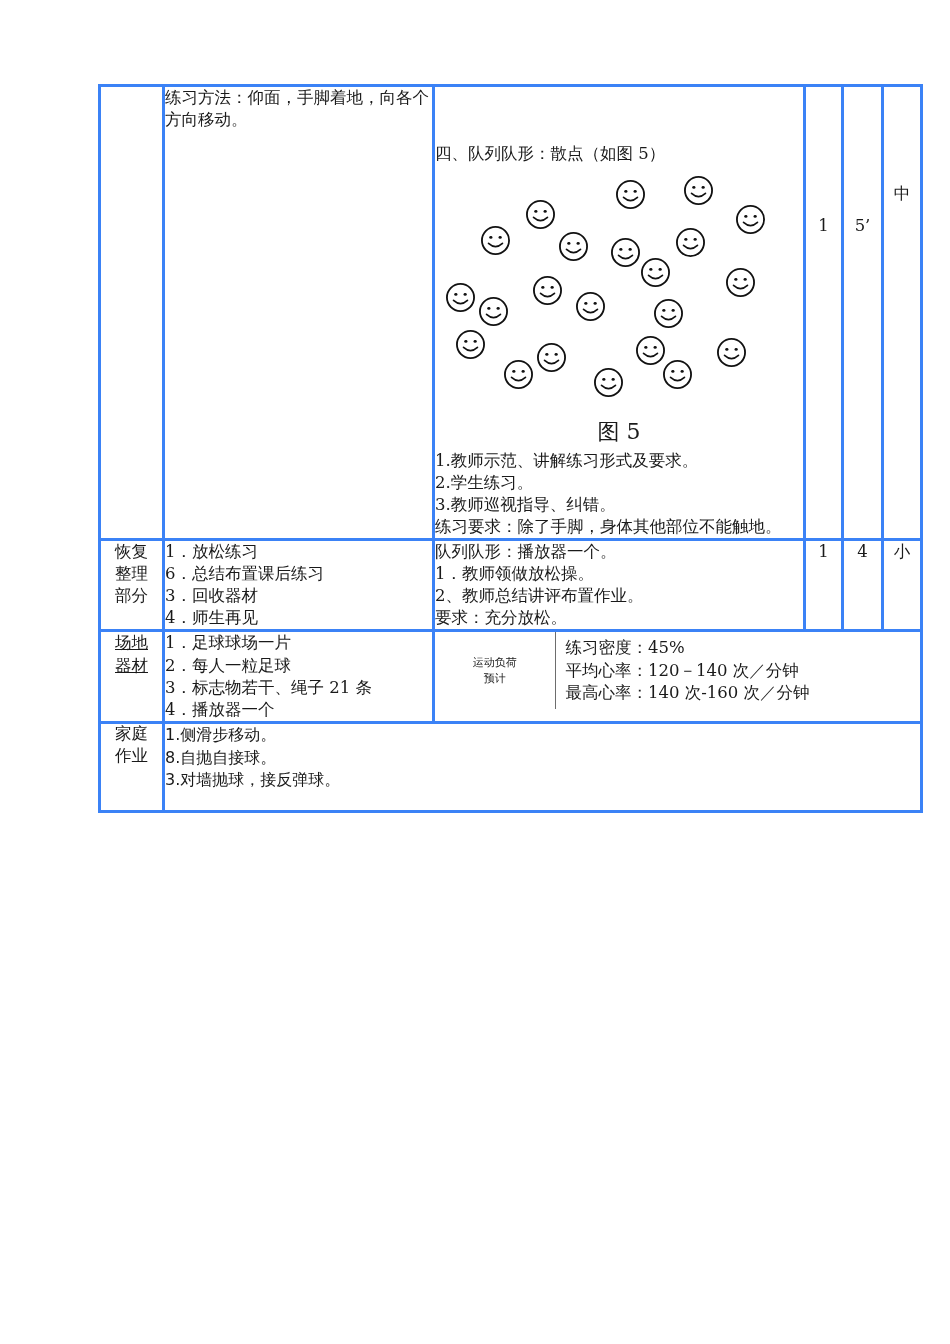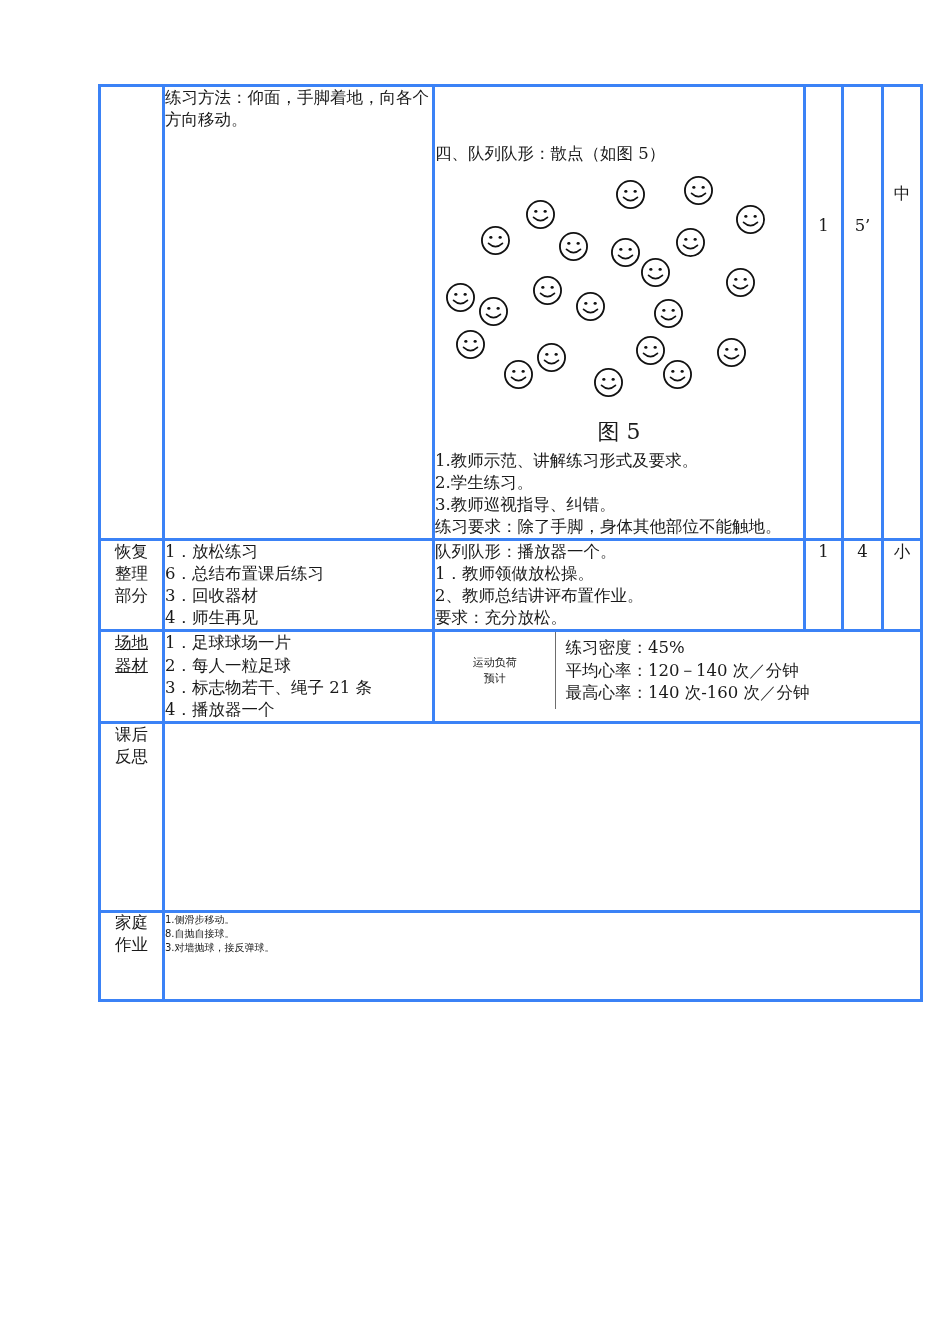--- a/index.html
+++ b/index.html
@@ -91,21 +91,21 @@
     text-align: center;
     font-size: 22px;
     margin: 2px 0 3px 0;
   }
   .heading-line {
     padding-top: 56px;
     font-size: 16.5px;
   }
 
   .homework-text {
-    font-size: 10px;
+    font-size: 16px;
     line-height: 1.42;
     font-family: "DejaVu Sans", "Liberation Sans", sans-serif;
   }
   .homework-label {
     font-family: Liberation Mono, monospace;
   }
 
   .tall-empty { height: 186px; }
   .hw-row { height: 86px; }
 </style>
@@ -340,25 +340,20 @@
                       <div class="list-line">平均心率：120－140 次／分钟</div>
                       <div class="list-line">最高心率：140 次-160 次／分钟</div>
                     </div>
             </td>
           </tr>
         </tbody>
             </table>
       </td>
     </tr>
 
-    <tr>
-      <td class="vcenter-label tall-empty" style="white-space:pre-line;">课后
-反思</td>
-      <td class="cell-pad tall-empty" colspan="5"></td>
-    </tr>
 
     <tr>
       <td class="vcenter-label hw-row homework-label" style="white-space:pre-line;">家庭
 作业</td>
       <td class="cell-pad hw-row" colspan="5">
         <div id="homework-lines" class="homework-text">
               <div class="list-line">1.侧滑步移动。</div>
               <div class="list-line">8.自抛自接球。</div>
               <div class="list-line">3.对墙抛球，接反弹球。</div>
             </div>

